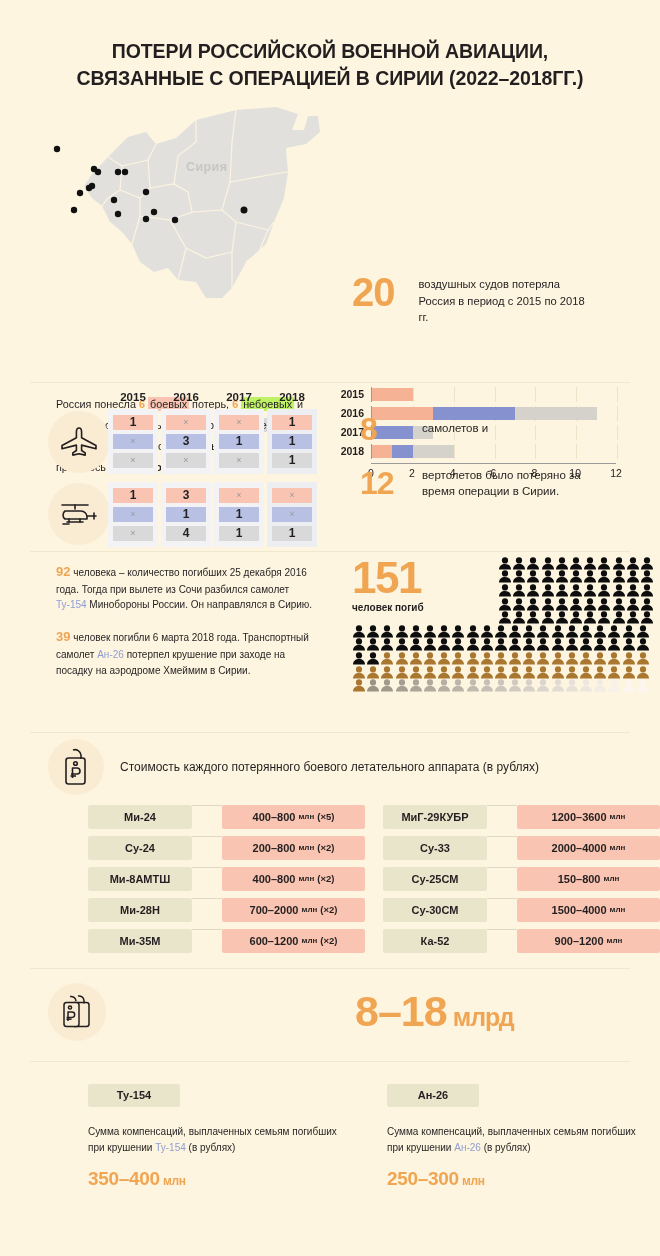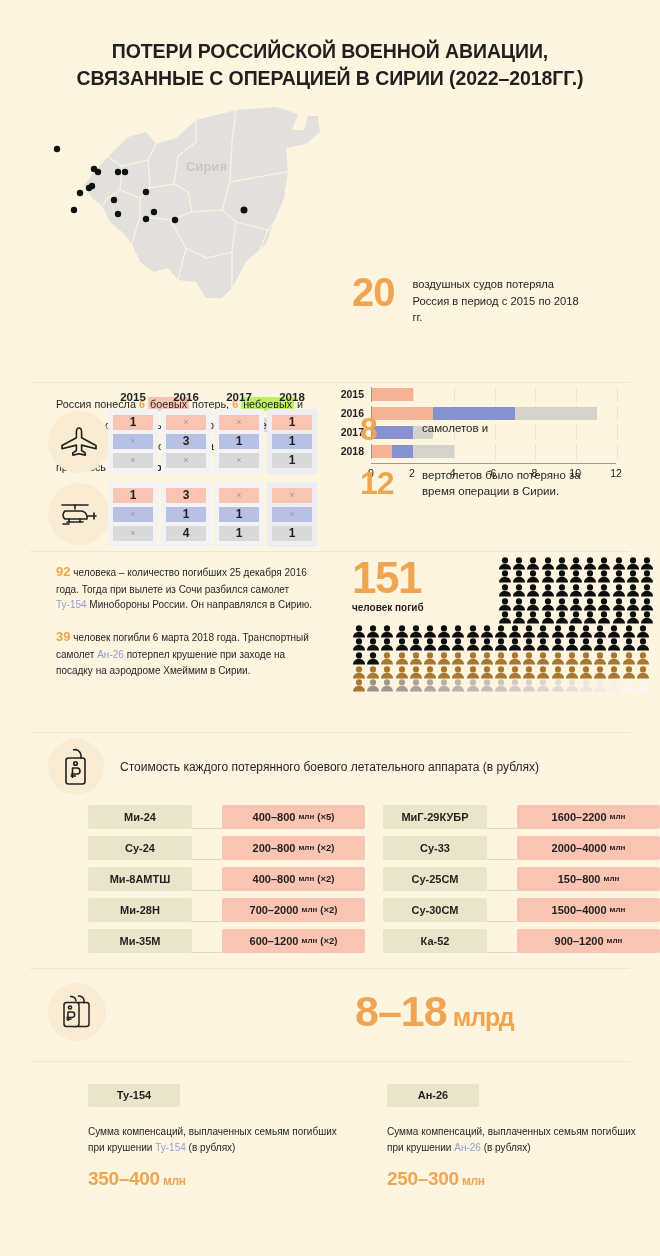--- a/index.html
+++ b/index.html
@@ -25,21 +25,21 @@
 
   
   .top-block { position: relative; height: 280px; }
   .map-holder { position: absolute; left: 36px; top: 0px; width: 310px; height: 190px; }
   .map-holder svg { display: block; }
   .map-label {
     position: absolute; left: 187px; top: 185px;
     font-size: 12.5px; font-weight: bold; color: #c8c6c2; letter-spacing: .4px;
   }
 
-  .stat-20 { position: absolute; left: 352px; top: 172px; display: flex; align-items: flex-start; }
+  .stat-20 { position: absolute; left: 352px; top: 172px; display: flex; align-items: flex-start; gap: 6px; }
   .stat-20 .big { font-size: 40px; font-weight: bold; color: #f0a552; line-height: .9; letter-spacing: -1px; }
   .stat-20 .txt { margin-left: 18px; font-size: 11.2px; color: #231f20; line-height: 1.5; max-width: 170px; padding-top: 2px;}
 
   .legend-text {
     position: absolute; left: 56px; top: 292px; width: 280px;
     font-size: 10.8px; color: #231f20; line-height: 1.95;
   }
   .legend-text .num { color: #f0a552; font-weight: bold; }
   .legend-text .hl-red { background: #f9c5b2; padding: 1px 2px; }
   .legend-text .hl-blue { background: #bef264; padding: 1px 2px; }
@@ -97,21 +97,21 @@
   .picto-row .person { width: 14.2px; height: 13.6px; flex: none; }
 
   
   .cost-head { position: relative; height: 72px; text-decoration: underline; }
   .cost-head .icon-circle { left: 48px; top: 6px; width: 56px; height: 56px; }
   .cost-head .label { position: absolute; left: 120px; top: 27px; font-size: 12px; color: #231f20; }
 
   .cost-tables { position: relative; display: flex; padding: 0 0 8px; }
   .cost-col { width: 285px; }
   .cost-col:first-child { margin-left: 88px; margin-right: 18px; }
-  .cost-row { display: flex; align-items: flex-end; height: 24px; margin-bottom: 7px; }
+  .cost-row { display: flex; align-items: flex-start; height: 24px; margin-bottom: 7px; }
   .cost-name {
     width: 104px; height: 24px; background: #e9e5cb; display: flex; align-items: center;
     justify-content: center; font-size: 11px; font-weight: bold; color: #231f20; border-radius: 2px;
   }
   .cost-line { width: 30px; height: 1px; background: #ded9c1; }
   .cost-val {
     flex: 1; height: 24px; background: #f9c5b2; display: flex; align-items: center;
     justify-content: center; font-size: 11px; font-weight: bold; color: #231f20; border-radius: 2px;
   }
   .cost-val .unit { font-size: 8px; font-weight: bold; margin-left: 3px; }
@@ -1117,21 +1117,21 @@
             <span class="unit">млн</span>
             <span class="mult">(×2)</span>
           </div>
         </div>
       </div>
     <div class="cost-col" id="cost-right">
         <div class="cost-row">
           <div class="cost-name">МиГ-29КУБР</div>
           <div class="cost-line"></div>
           <div class="cost-val">
-            <span>1600–2200</span>
+            <span>1200–3600</span>
             <span class="unit">млн</span>
           </div>
         </div>
         <div class="cost-row">
           <div class="cost-name">Су-33</div>
           <div class="cost-line"></div>
           <div class="cost-val">
             <span>2000–4000</span>
             <span class="unit">млн</span>
           </div>

